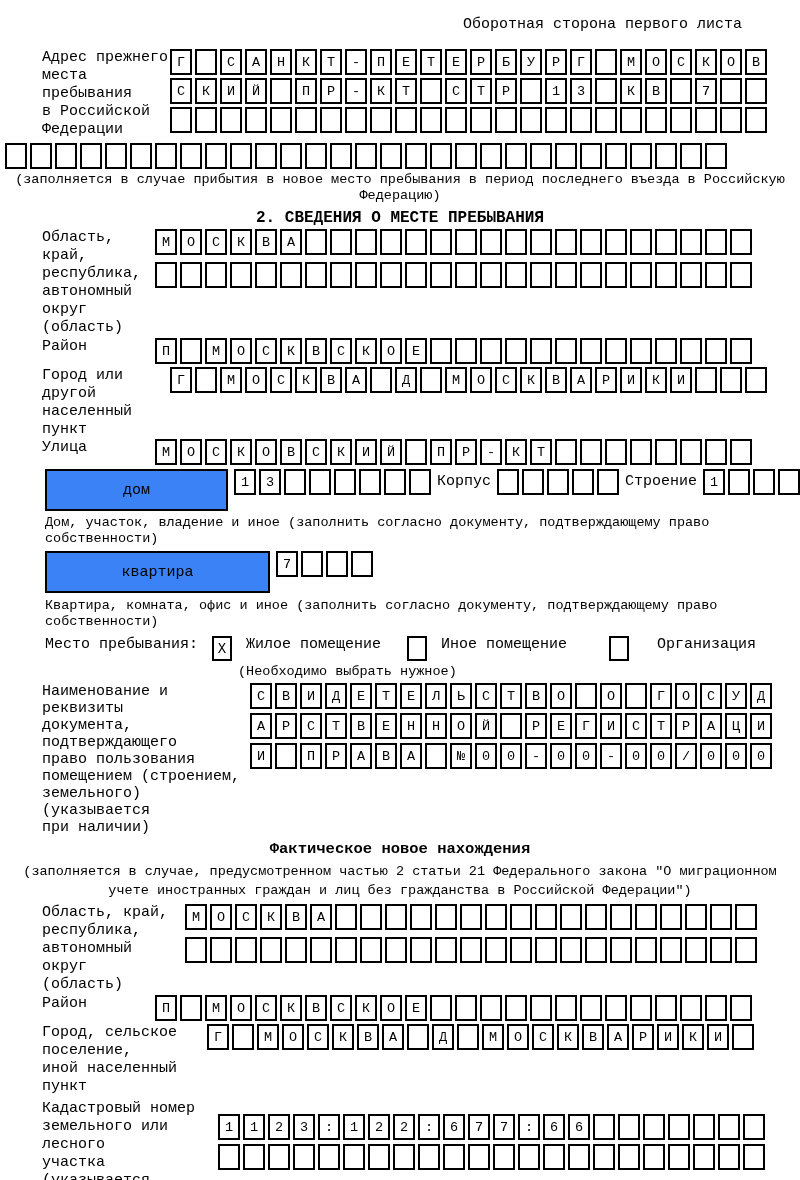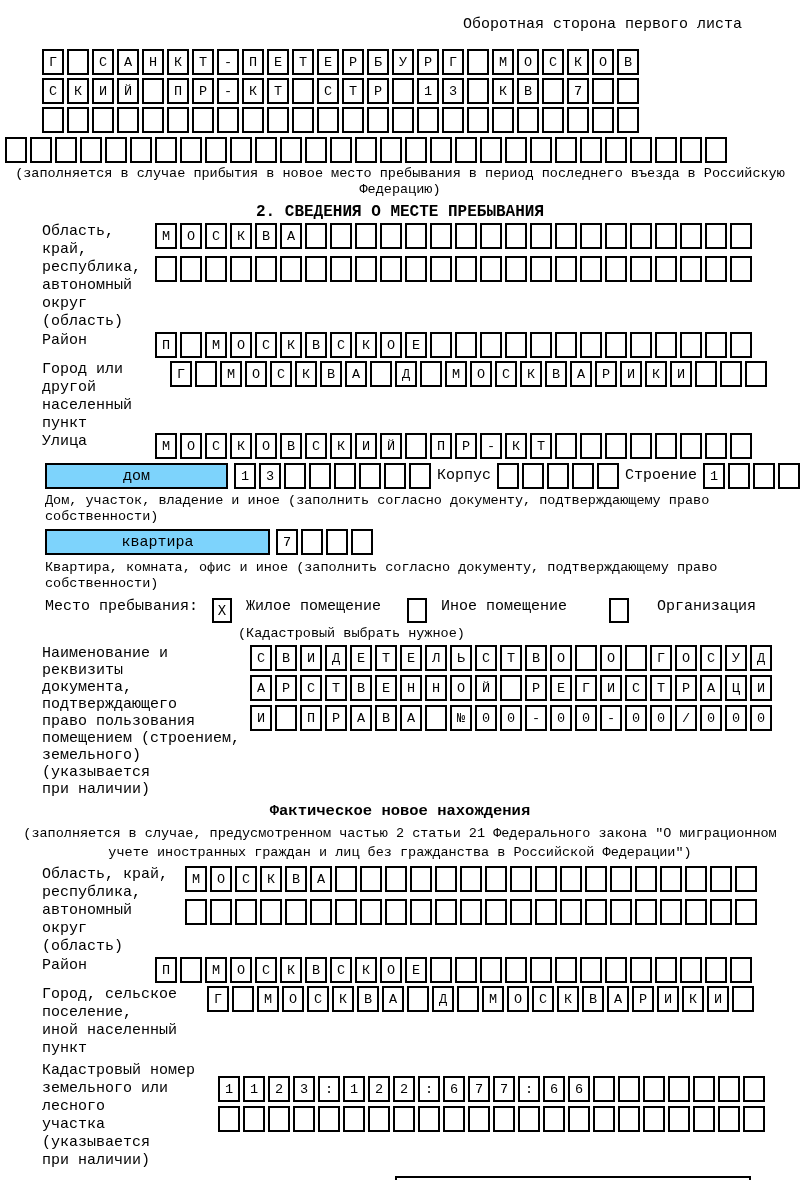--- a/index.html
+++ b/index.html
@@ -19,39 +19,43 @@
     flex: 0 0 22px; width: 22px; height: 26px; border: 2px solid #000;
     display: flex; align-items: center; justify-content: center;
     font-size: 13.5px; background: #fff;
   }
   .w128 { width: 128px; } .w113 { width: 113px; } .w208 { width: 208px; }
   .w143 { width: 143px; } .w165 { width: 165px; } .w176 { width: 176px; }
   .note { font-size: 13.5px; line-height: 16px; }
   .center { text-align: center; }
   .sect-title { font-weight: bold; font-size: 16px; text-align: center; }
   .wbox {
-    border: 2px solid #000; height: 26px; display: flex; align-items: center;
-    justify-content: center; font-size: 15px; background: #7dd3fc;
+    border: 2px solid #000; height: 42px; display: flex; align-items: center;
+    justify-content: center; font-size: 15px; background: #3b82f6;
   }
   .inline-lbl { font-size: 15px; padding-top: 4px; white-space: nowrap; }
   .cbox {
     flex: 0 0 20px; width: 20px; height: 25px; border: 2px solid #000;
     display: flex; align-items: center; justify-content: center; font-size: 14px;
   }
   .stamp { border: 2px solid #000; width: 356px; height: 168px; margin: 6px 0 0 395px; }
   .caption { width: 378px; margin: 5px 0 0 385px; font-size: 13.5px; line-height: 17px; text-align: center; }
 </style>
 </head>
 <body>
 
 <div class="page">
 
   <div class="hdr">Оборотная сторона первого листа</div>
 
   <div class="fieldflex" style="margin:16px 0 0 42px">
+    <div class="lbl w128">Адрес прежнего
+места пребывания
+в Российской
+Федерации</div>
     <div class="cellcol">
       <div class="cellrow">
           <span class="cell">Г</span>
           <span class="cell"></span>
           <span class="cell">С</span>
           <span class="cell">А</span>
           <span class="cell">Н</span>
           <span class="cell">К</span>
           <span class="cell">Т</span>
           <span class="cell">-</span>
@@ -360,21 +364,21 @@
 
   <div class="fieldflex" style="margin:6px 0 0 45px; gap:14px; align-items:flex-start">
     <div class="inline-lbl" style="padding-top:0">Место пребывания:</div>
     <div class="cbox">X</div>
     <div class="inline-lbl" style="padding-top:0">Жилое помещение</div>
     <div class="cbox" style="margin-left:12px"></div>
     <div class="inline-lbl" style="padding-top:0">Иное помещение</div>
     <div class="cbox" style="margin-left:28px"></div>
     <div class="inline-lbl" style="padding-top:0; margin-left:14px">Организация</div>
   </div>
-  <div class="note" style="margin:3px 0 0 238px">(Кадастровый выбрать нужное)</div>
+  <div class="note" style="margin:3px 0 0 238px">(Необходимо выбрать нужное)</div>
 
   <div class="fieldflex" style="margin:3px 0 0 42px">
     <div class="lbl lbl-tight w208">Наименование и реквизиты
 документа, подтверждающего
 право пользования
 помещением (строением,
 земельного) (указывается
 при наличии)</div>
     <div class="cellcol" style="gap:4px">
       <div class="cellrow">

